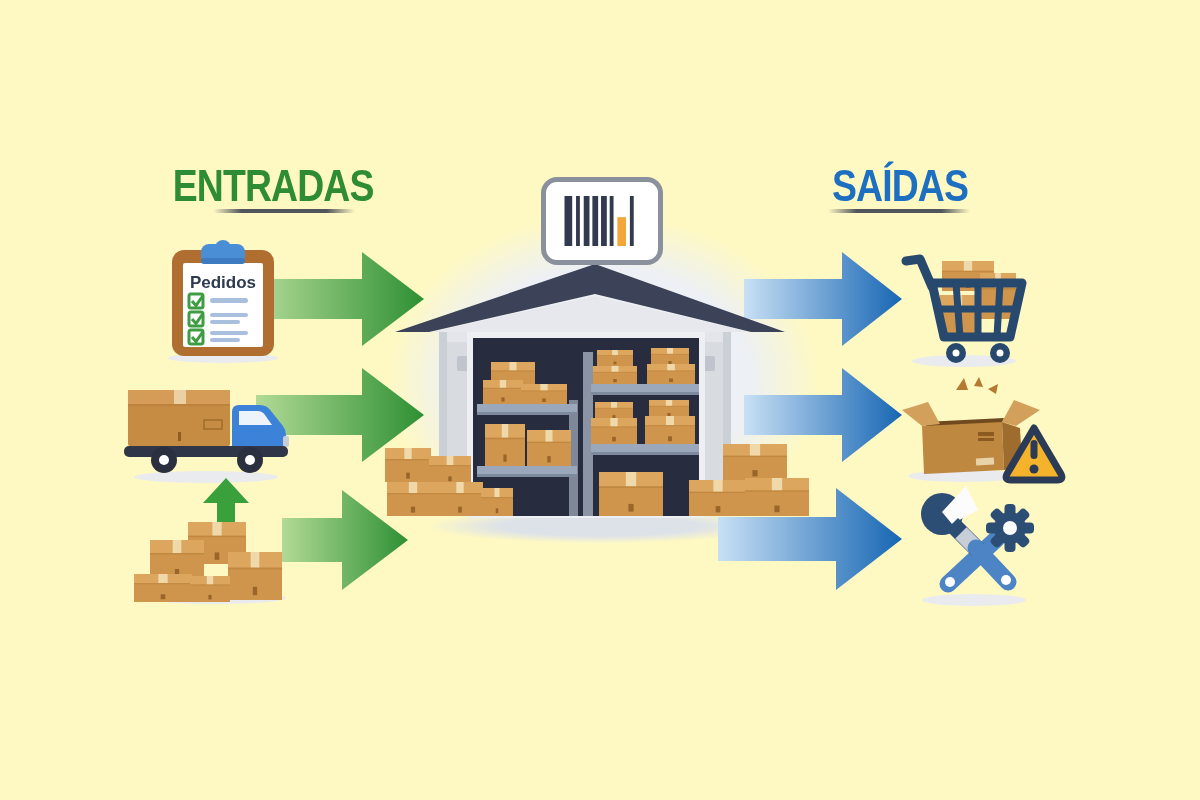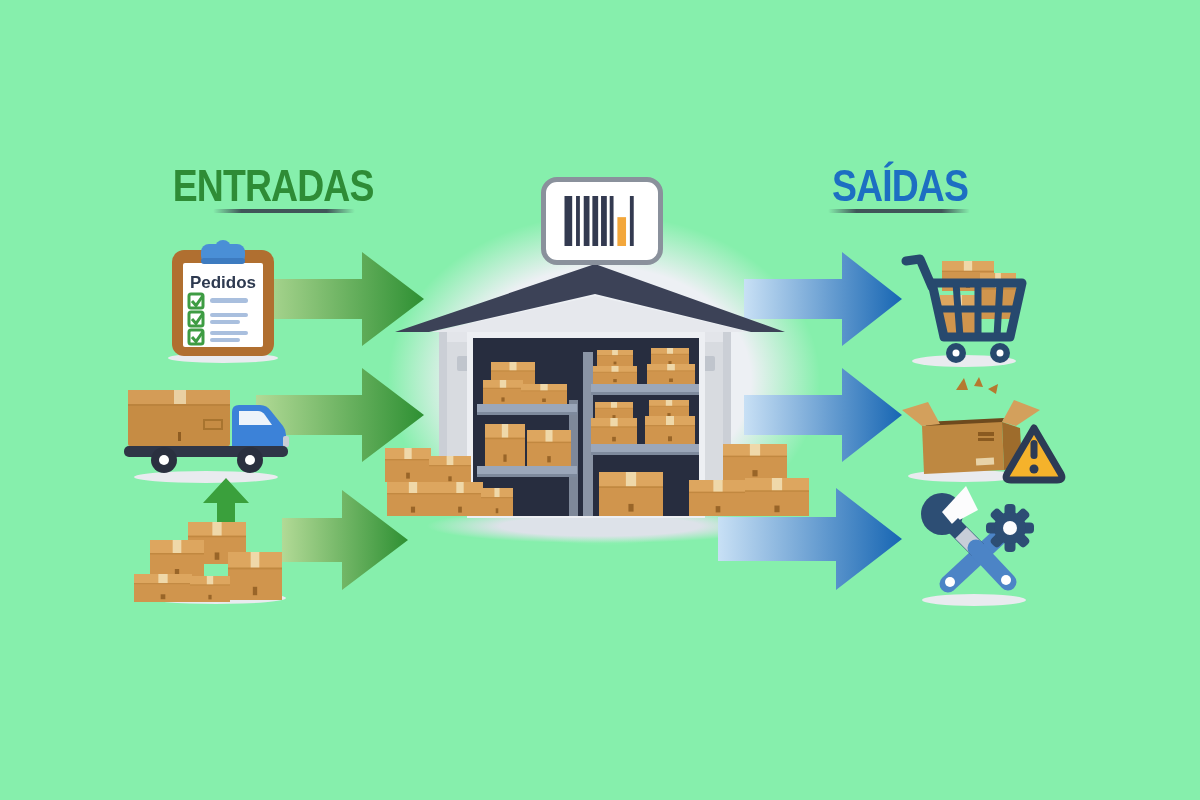--- a/index.html
+++ b/index.html
@@ -1,16 +1,16 @@
 <!DOCTYPE html>
 <html style="--entries-green: #2E8C36; --exits-blue: #1D6FC2; --arrow-green-light: #B2DA96; --arrow-green-dark: #2E9033; --arrow-blue-light: #C8E0F5; --arrow-blue-dark: #1766B3; --cardboard-tan: #D0954D; --dark-navy: #333A50; --warning-yellow: #F5B22B;"><head>
 <meta charset="utf-8">
 <style>
   html,body{margin:0;padding:0;background:#fff;}
-  #stage{position:relative;width:1200px;height:800px;background:#86efac;overflow:hidden;
+  #stage{position:relative;width:1200px;height:800px;background:#fef9c3;overflow:hidden;
          font-family:"Liberation Sans",sans-serif;}
   .abs{position:absolute;}
   
   #blob{left:388px;top:214px;width:432px;height:332px;border-radius:50%;
         background:radial-gradient(closest-side,#edf0f4 68%,rgba(237,240,244,0));z-index:1;}
   #floor{left:378px;top:504px;width:444px;height:44px;border-radius:50%;
          background:radial-gradient(closest-side,#dde2e9 45%,rgba(221,226,233,0) 78%);z-index:1;}
   
   #arrows{left:0;top:0;width:1200px;height:800px;z-index:2;}
   

